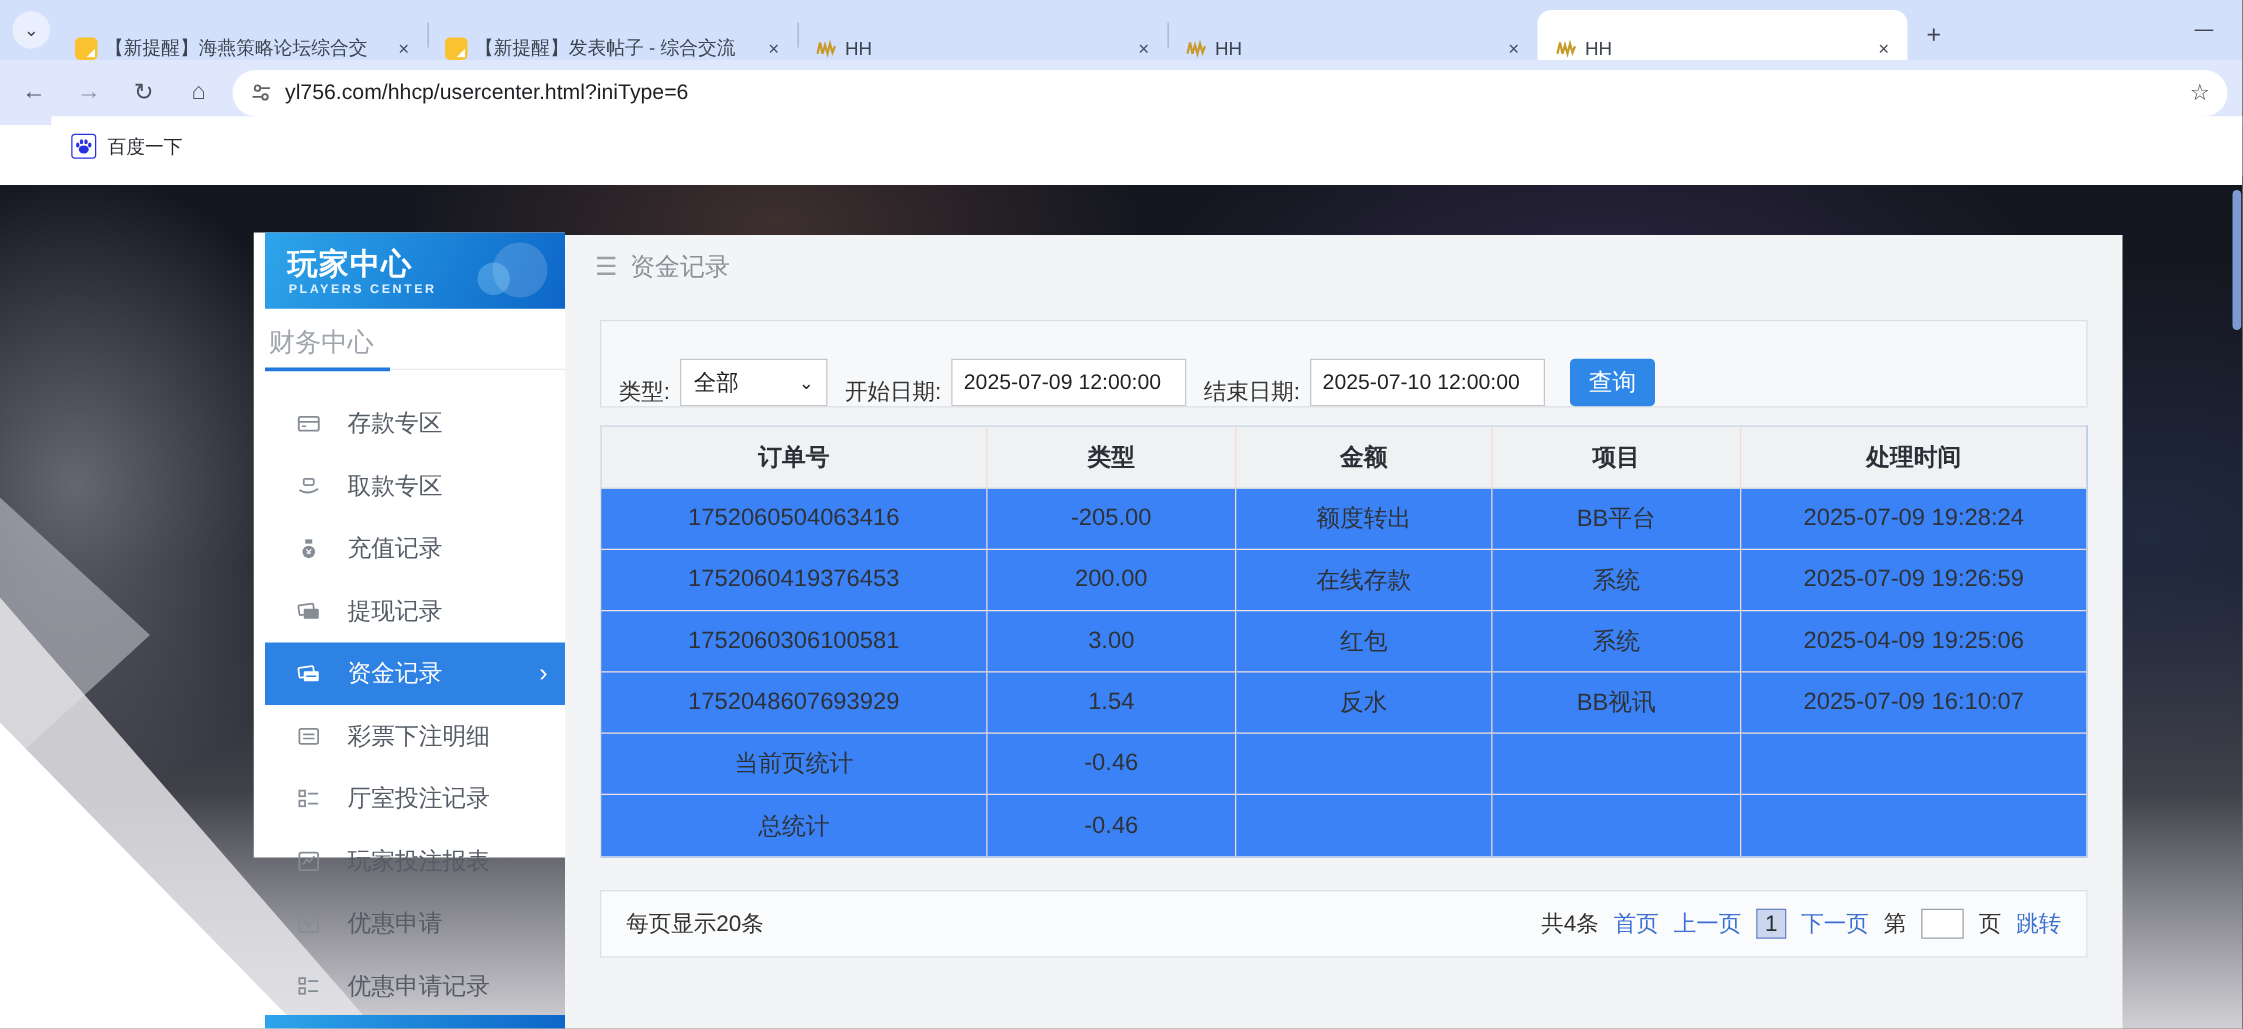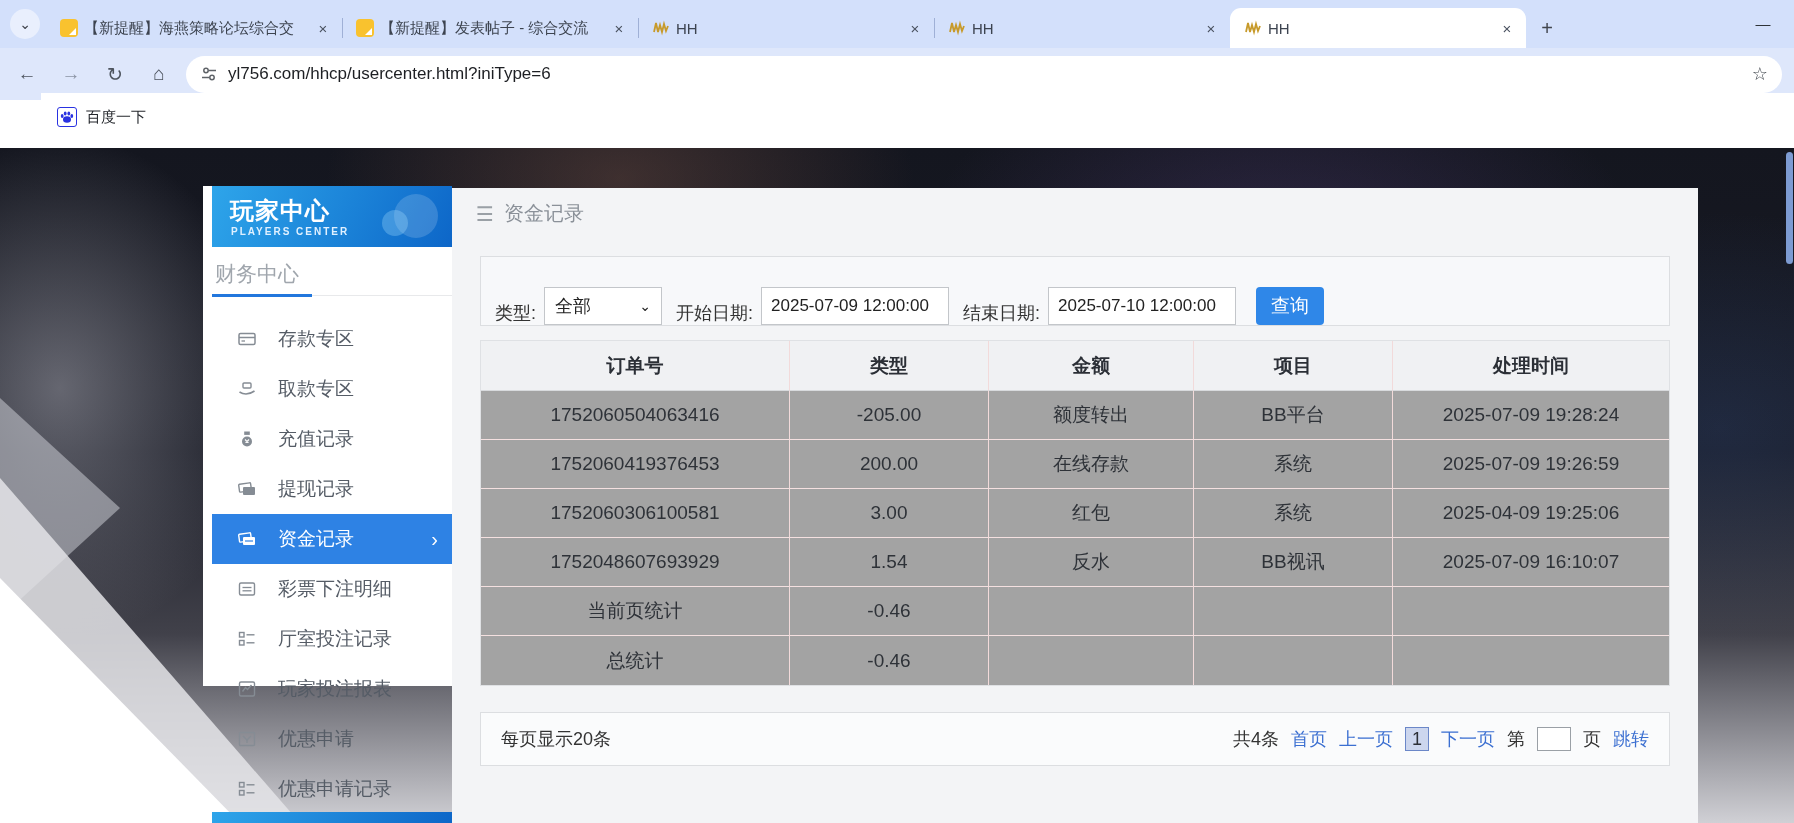--- a/index.html
+++ b/index.html
@@ -2,21 +2,21 @@
 <html><head>
 <meta charset="utf-8">
 <style>
   html,body{margin:0;padding:0;background:#000;}
   *{box-sizing:border-box;font-family:"Liberation Sans","DejaVu Sans",sans-serif;}
   .screen{position:relative;width:1794px;height:823px;overflow:hidden;background:#fff;}
 
   
   .tabstrip{position:absolute;left:0;top:0;width:1794px;height:48px;background:#d3e0fb;display:flex;align-items:flex-end;}
   .tab-search{position:absolute;left:10px;top:9px;width:30px;height:30px;border-radius:15px;background:#e9effd;color:#41454d;display:flex;align-items:center;justify-content:center;font-size:14px;}
-  .tab{position:relative;width:296px;height:40px;display:flex;align-items:center;padding:0 10px 0 14px;color:#3d4450;font-size:15px;}
+  .tab{position:relative;width:296px;height:40px;display:flex;align-items:flex-end;padding:0 10px 0 14px;color:#3d4450;font-size:15px;}
   .tab.first{margin-left:46px;}
   .tab .t-title{flex:1;white-space:nowrap;overflow:hidden;margin:0 6px;}
   .tab .t-close{width:18px;height:18px;display:flex;align-items:center;justify-content:center;font-size:15px;color:#4a5260;}
   .tab.divider::before{content:"";position:absolute;left:0;top:10px;width:1px;height:20px;background:#9fb0d6;}
   .tab.active{background:#fff;border-radius:11px 11px 0 0;height:40px;}
   .newtab{width:30px;height:30px;margin:0 0 5px 6px;display:flex;align-items:center;justify-content:center;font-size:20px;color:#41454d;}
   .win-min{position:absolute;right:16px;top:8px;width:30px;height:30px;display:flex;align-items:center;justify-content:center;color:#2e3338;font-size:15px;}
   .favicon{width:18px;height:18px;flex:0 0 18px;}
   .fav-chat{border-radius:4px;background:#f9c22e;position:relative;}
   .fav-chat::after{content:"";position:absolute;right:2px;bottom:2px;width:7px;height:7px;background:#fff;clip-path:polygon(100% 0,100% 100%,0 100%);}
@@ -73,21 +73,21 @@
   .ph-ico{font-size:20px;color:#9aa0a6;margin-right:10px;}
   .ph-title{font-size:20px;}
 
   .filterbox{position:absolute;left:28px;top:68px;width:1190px;height:70px;border:1px solid #dcdee1;background:#f7f8fa;display:flex;align-items:flex-end;padding-left:14px;}
   .f-label{font-size:18px;color:#333;margin-right:8px;}
   .f-select{width:118px;height:38px;border:1px solid #c3c6ca;background:#fff;display:flex;align-items:center;padding:0 10px;font-size:18px;color:#222;margin-right:14px;margin-top:36px;}
   .f-select .sel-chev{margin-left:auto;font-size:14px;color:#222;}
   .f-input{width:188px;height:38px;border:1px solid #c3c6ca;background:#fff;font-size:17px;color:#222;padding:0 9px;margin-right:14px;}
   .f-btn{height:38px;padding:0 15px;background:#2f87e8;color:#fff;border:none;font-size:19px;border-radius:4px;margin-left:6px;}
 
-  .dtable{position:absolute;left:28px;top:152px;width:1190px;border:1px solid #dfe1e4;background:#a3a3a3;}
+  .dtable{position:absolute;left:28px;top:152px;width:1190px;border:1px solid #dfe1e4;background:#3b82f6;}
   .trow{display:grid;grid-template-columns:309px 199px 205px 199px 276px;}
   .trow.head{background:#f0f1f3;height:50px;}
   .trow.head .cell{font-weight:bold;color:#2b2f36;border-bottom:1px solid #d8dadd;}
   .trow.body{height:49px;}
   .cell{display:flex;align-items:center;justify-content:center;font-size:19px;color:#2e3238;border-right:1px solid #f2dada;}
   .cell:last-child{border-right:none;}
   .trow.body .cell{border-bottom:1px solid #f4e0e0;}
   .trow.body:last-child .cell{border-bottom:none;}
 
   .pager{position:absolute;left:28px;top:524px;width:1190px;height:54px;border:1px solid #dcdee1;background:#fafbfc;display:flex;align-items:center;padding:0 20px;}

